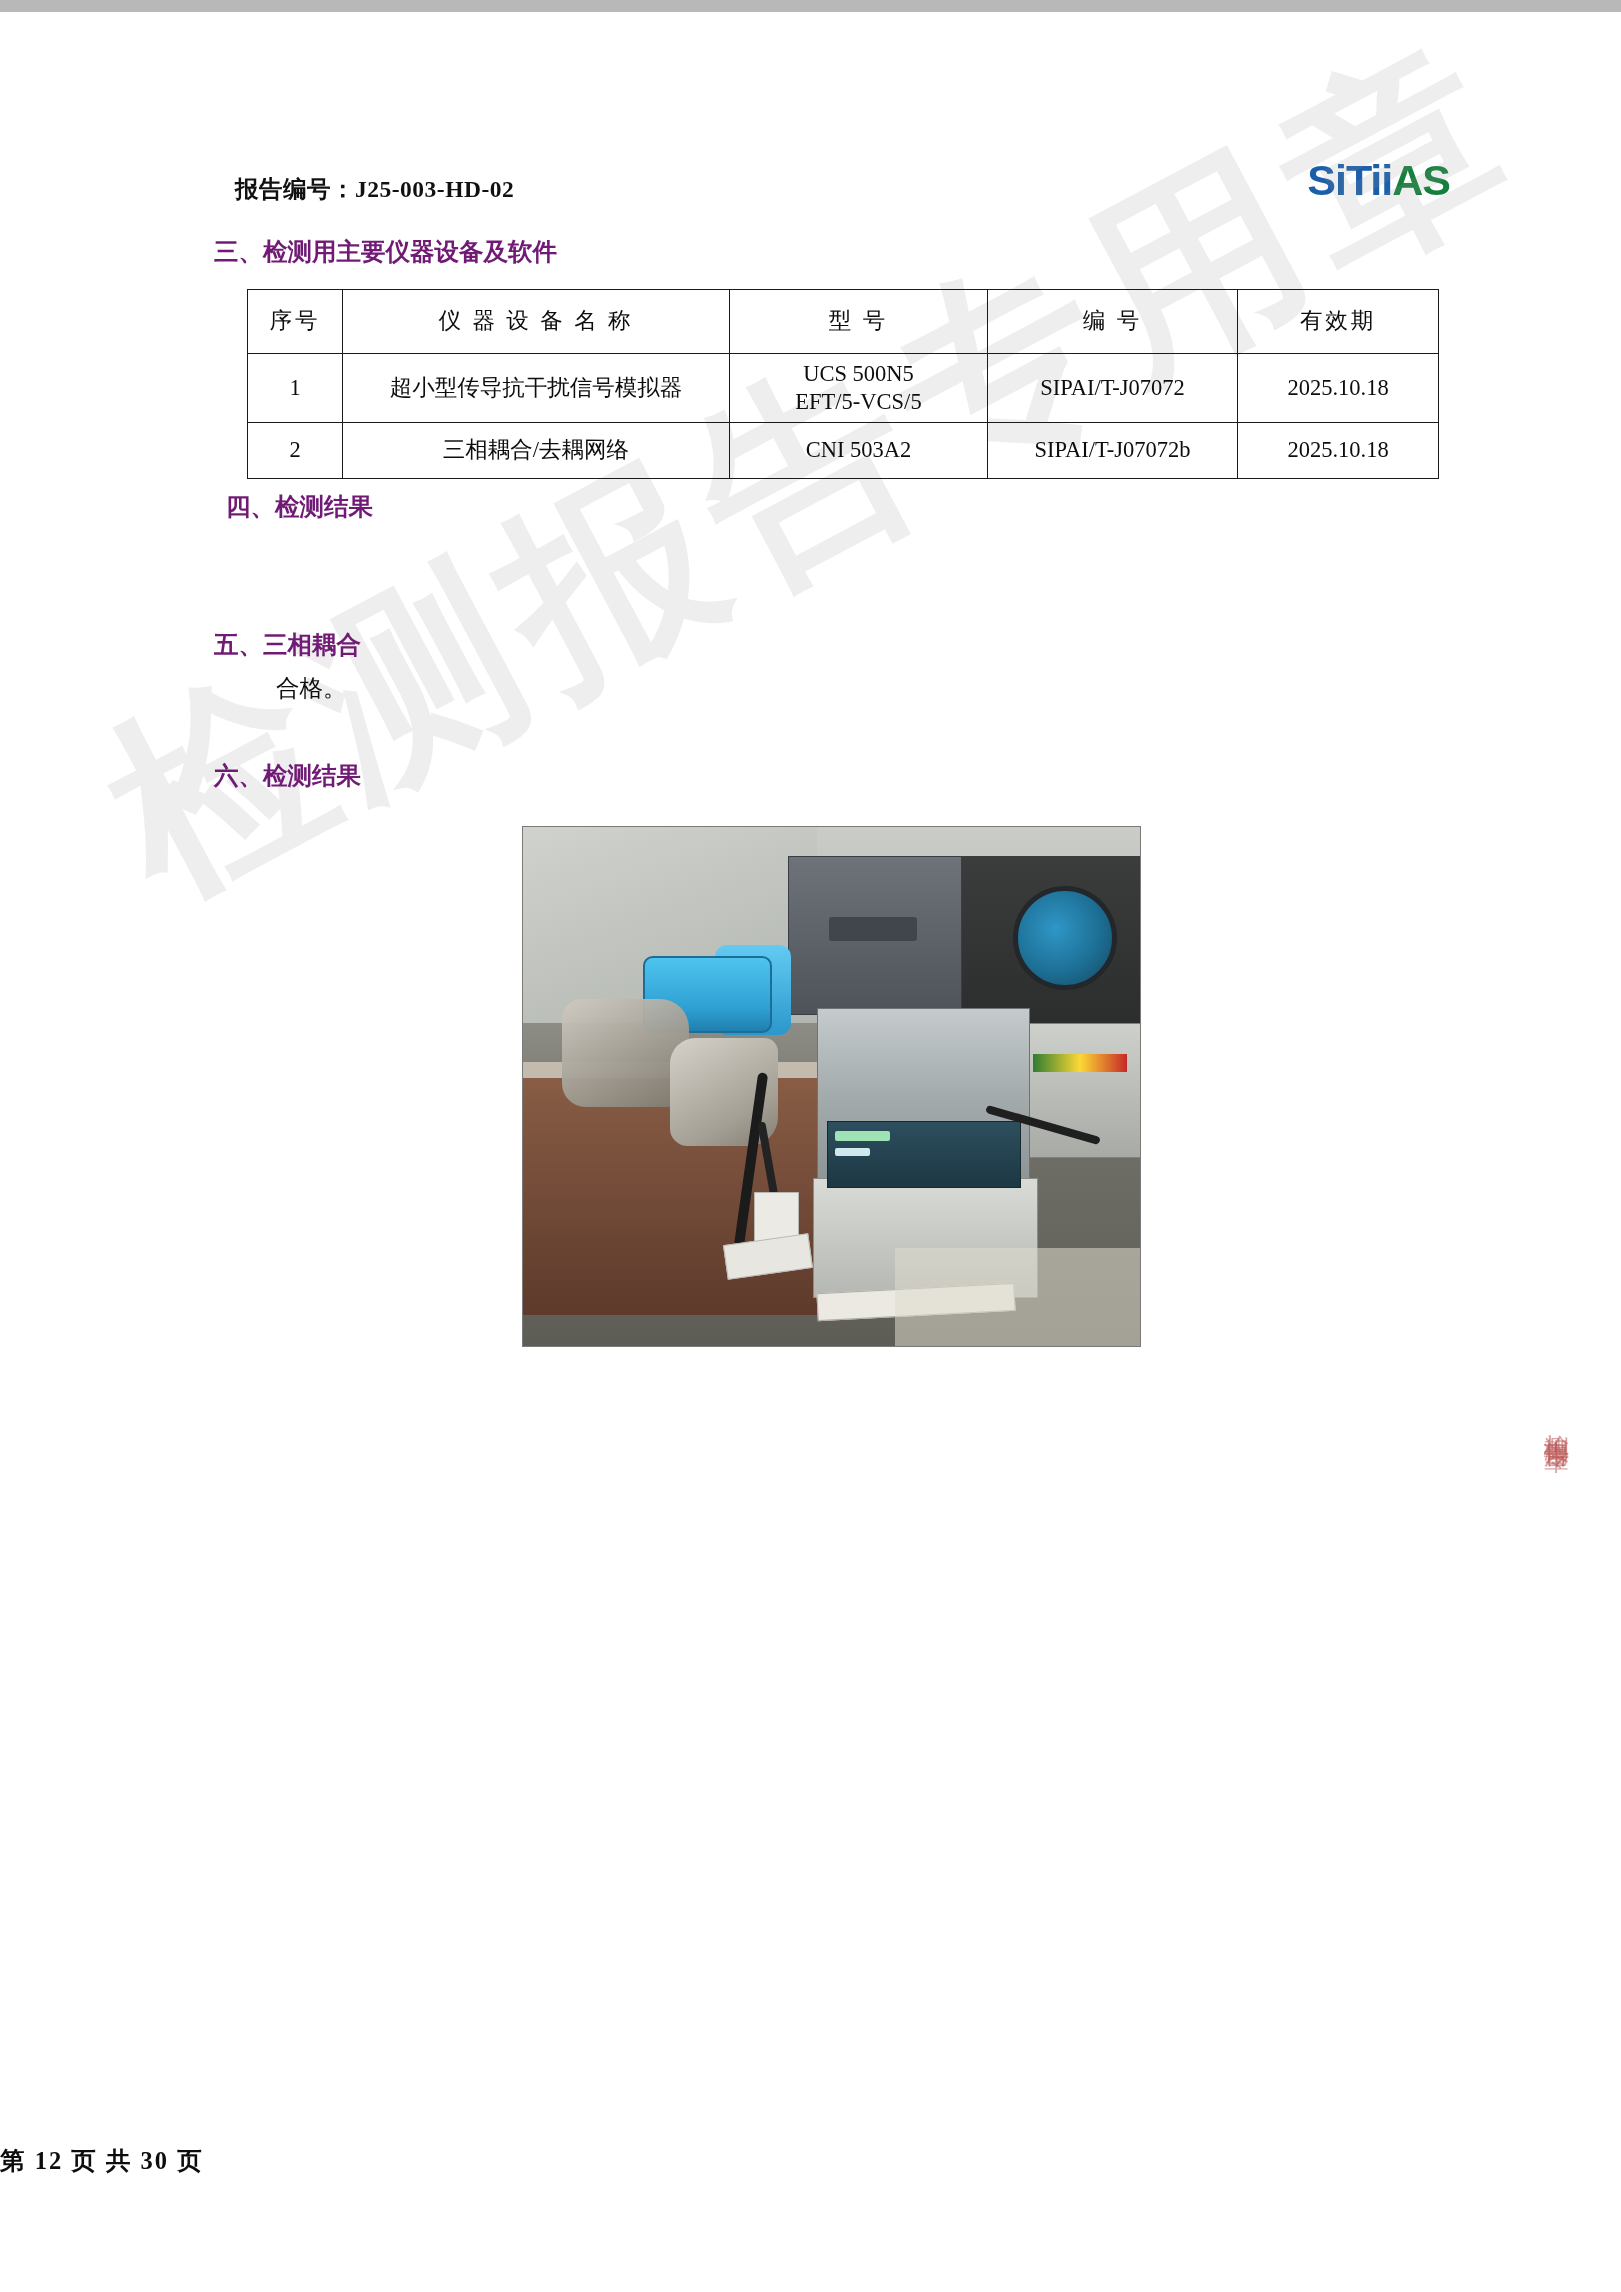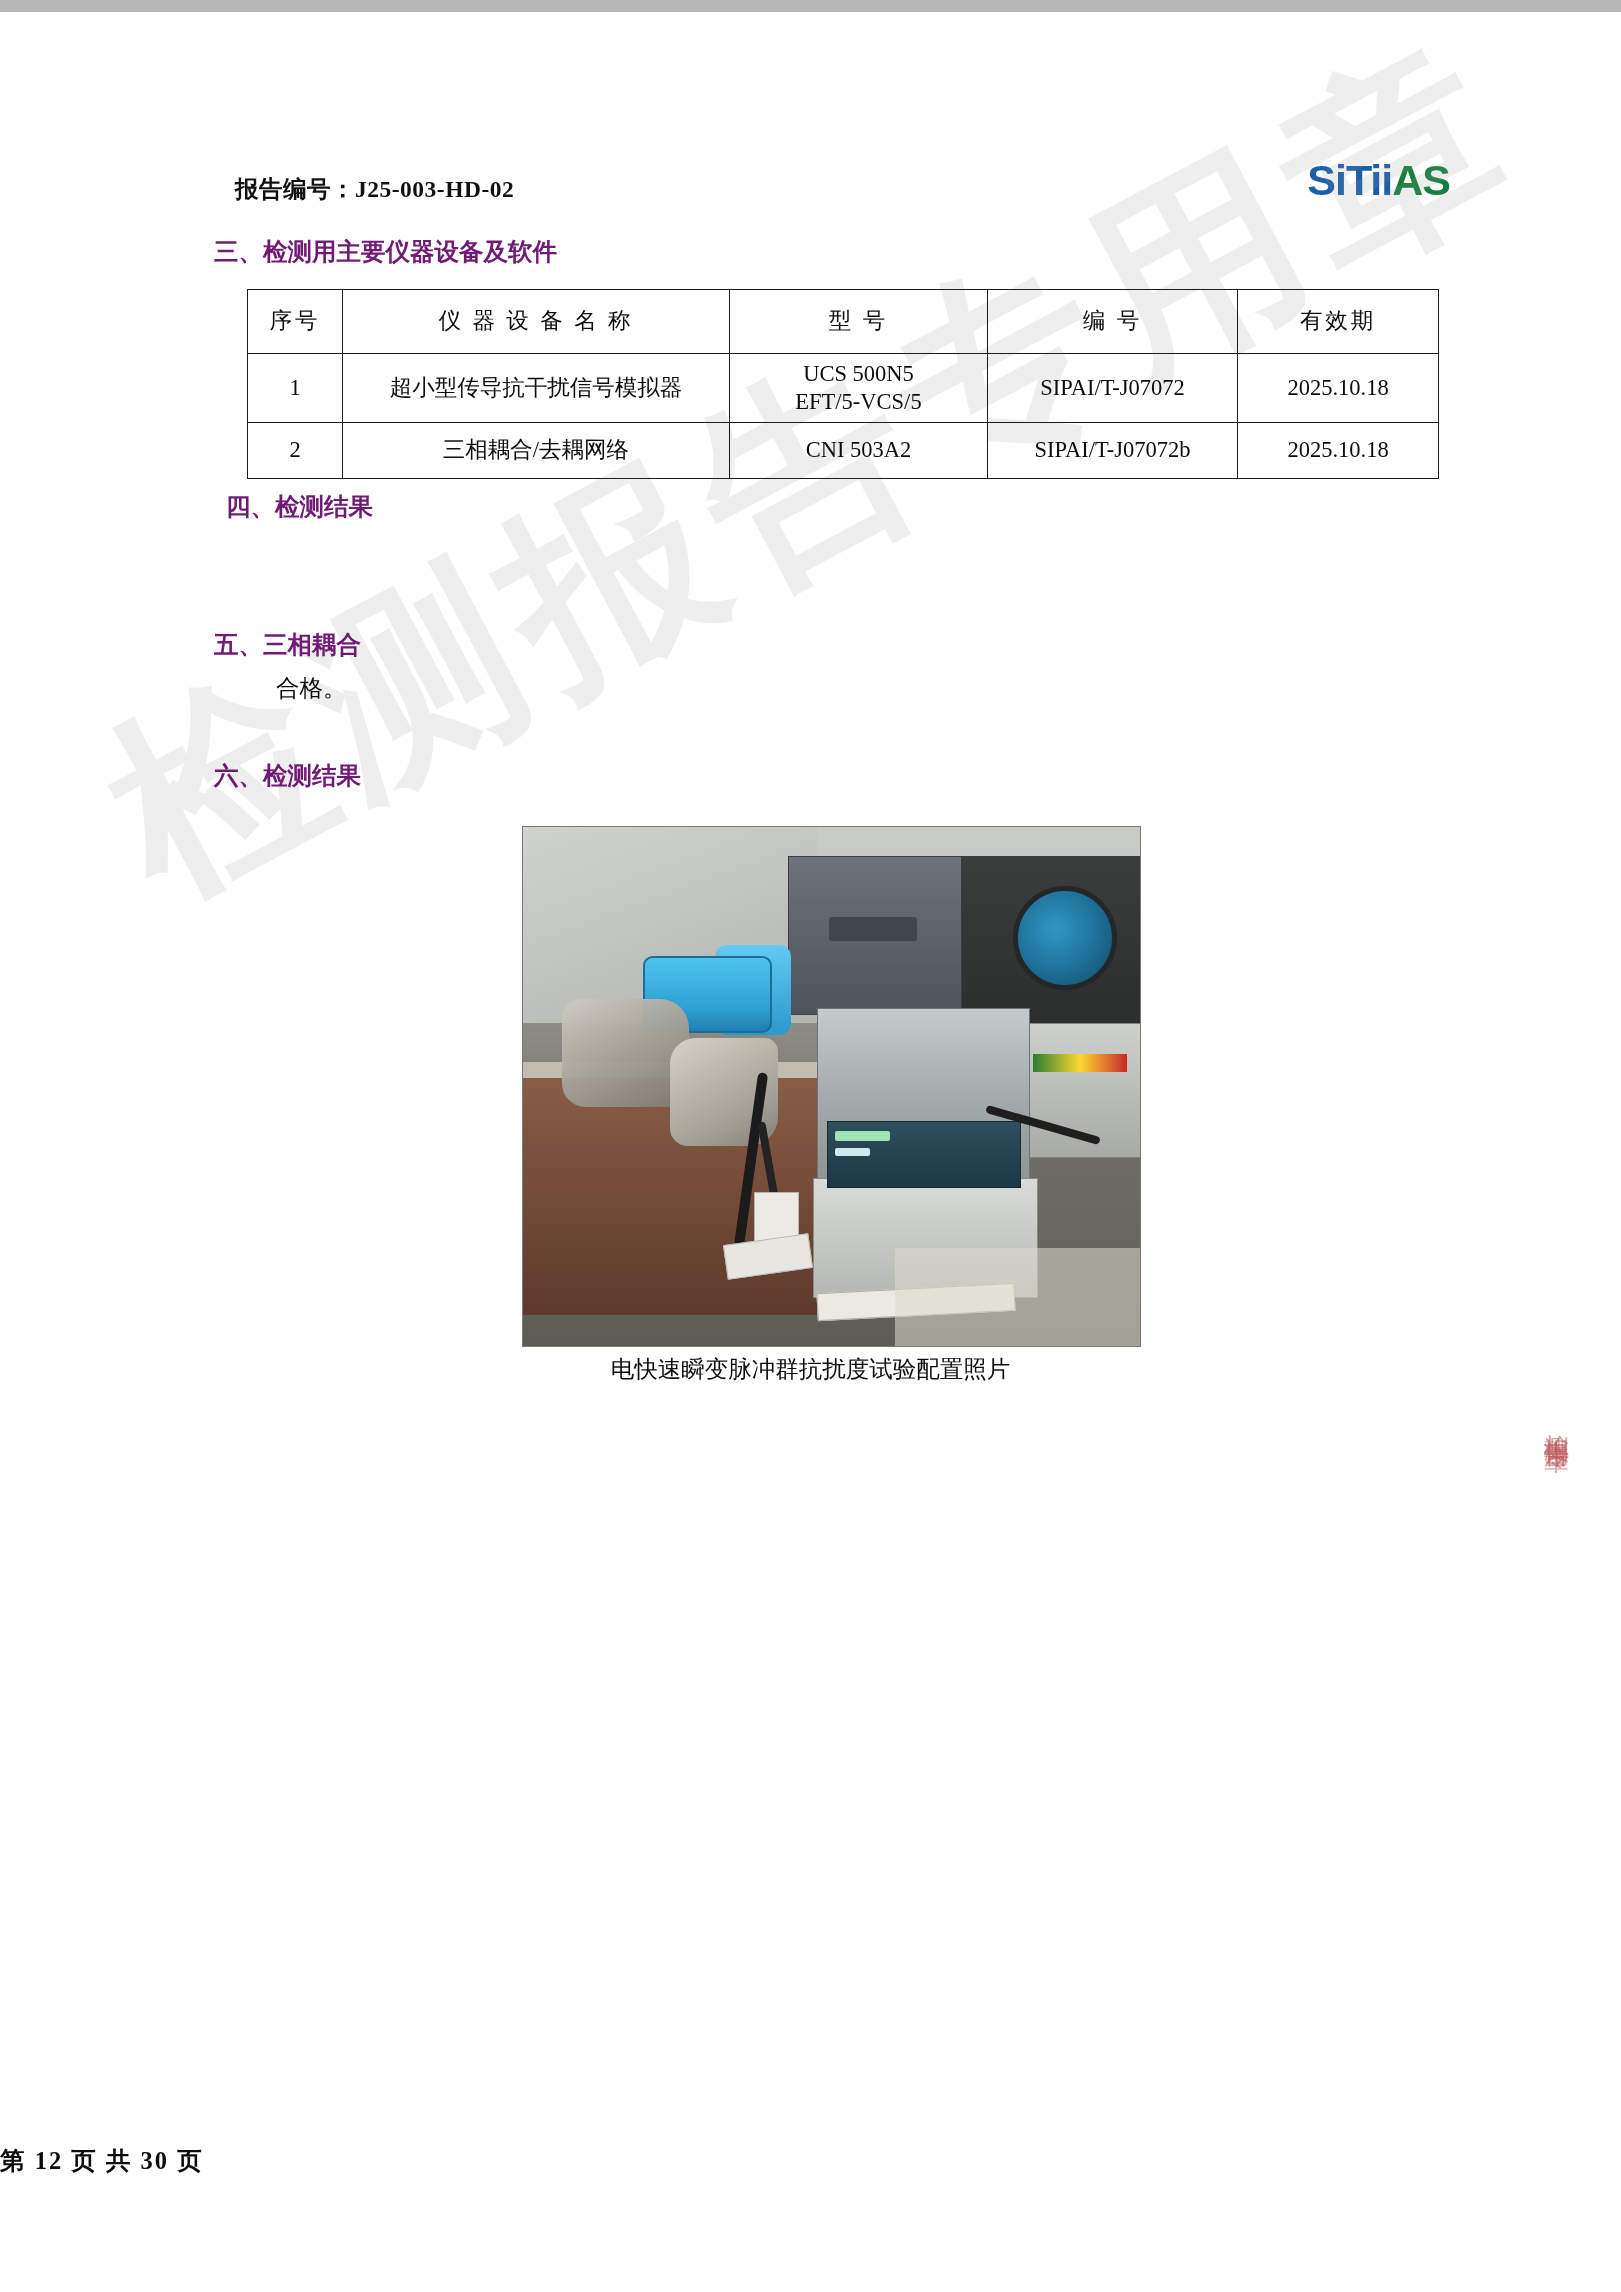--- a/index.html
+++ b/index.html
@@ -370,18 +370,17 @@
     <div class="ph instr-led2"></div>
     <div class="ph cable1"></div>
     <div class="ph cable2"></div>
     <div class="ph cable3"></div>
     <div class="ph white-dev2"></div>
     <div class="ph white-dev"></div>
     <div class="ph strip-pwr"></div>
     <div class="ph floor-patch"></div>
   </div>
 
-  <div class="photo-caption">电快速瞬变脉冲群抗扰度试验配置照片</div>
 
   <div class="footer">第 12 页  共 30 页</div>
 
 </div>
 
 
 </body></html>

